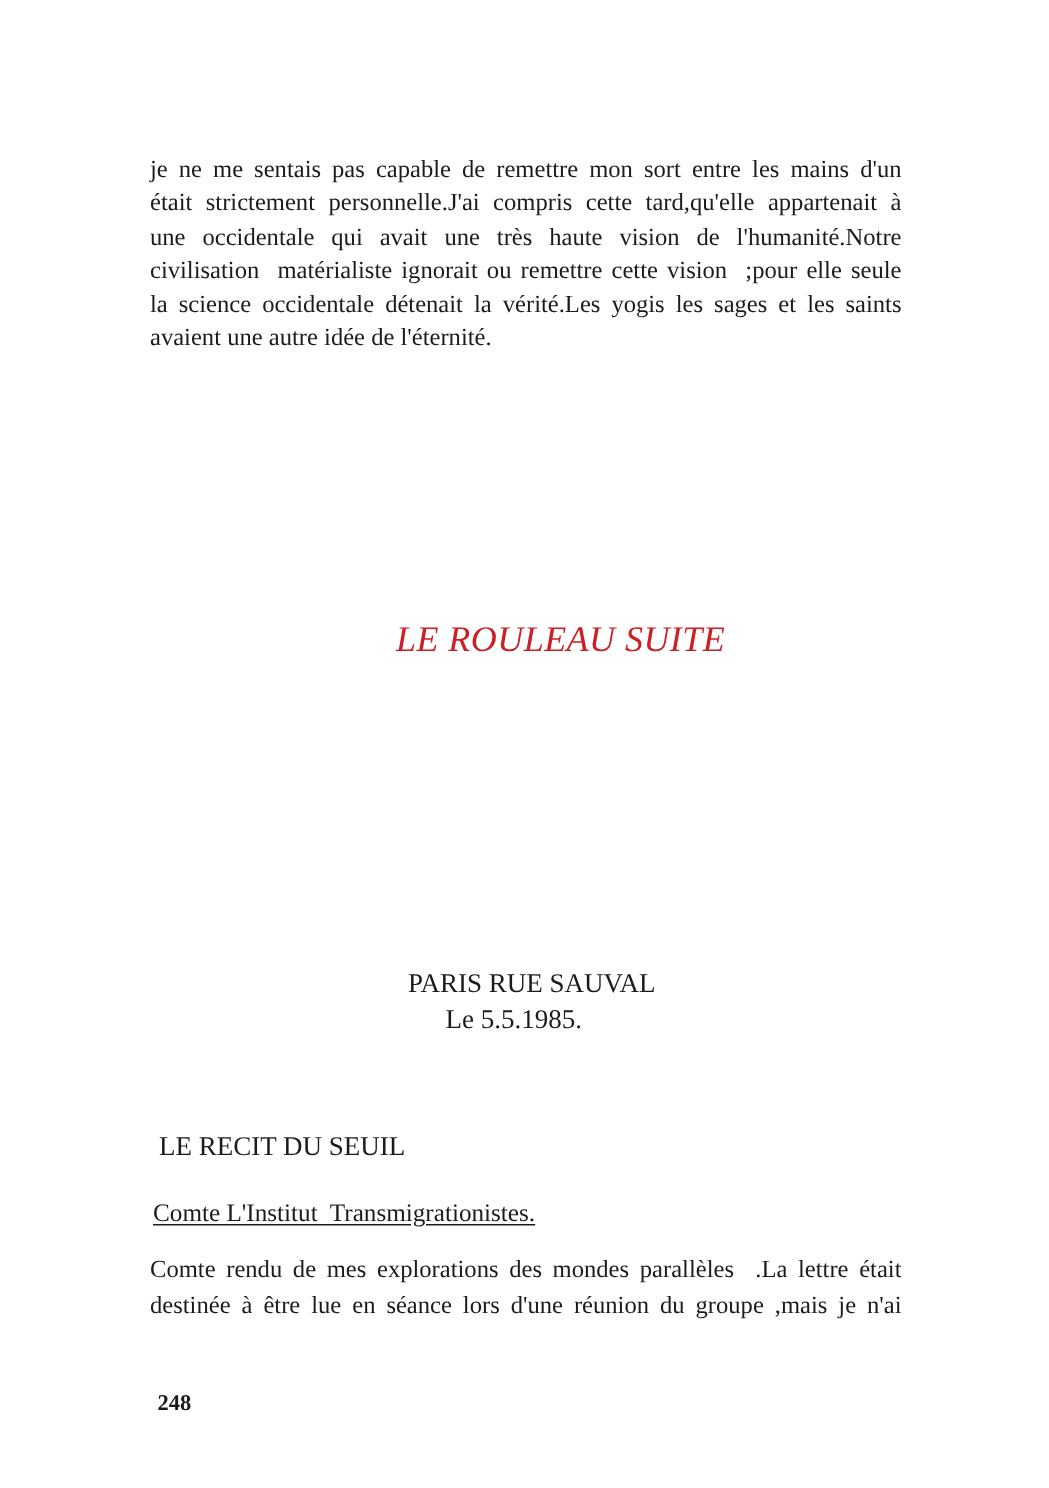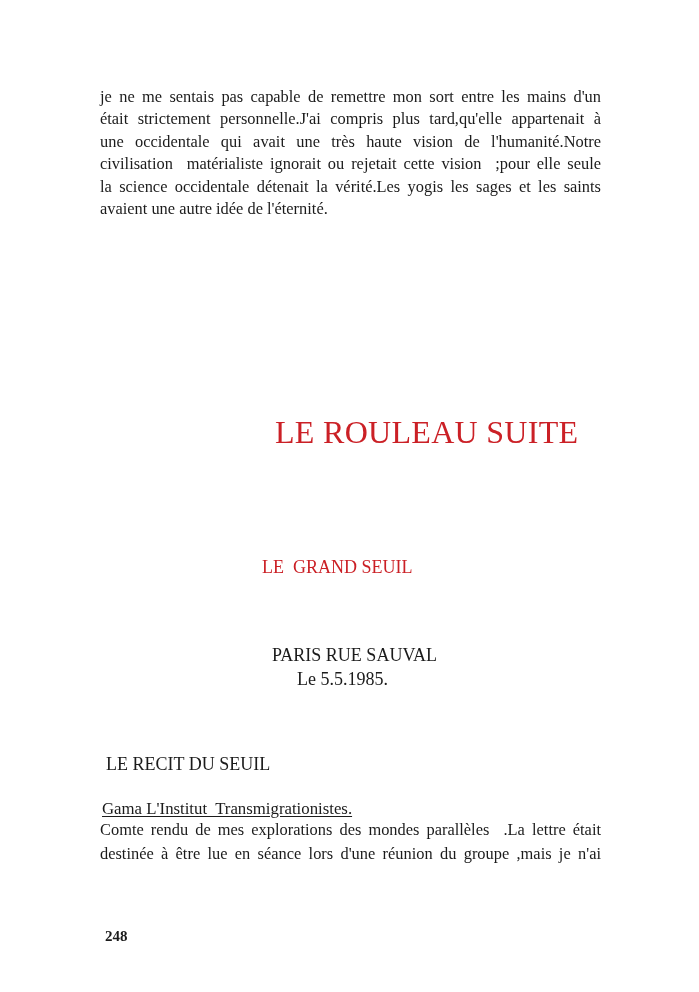--- a/index.html
+++ b/index.html
@@ -29,31 +29,33 @@
     text-align: justify;
     text-align-last: justify;
   }
   .para.last-left .tline:last-child {
     text-align-last: left;
   }
 
   .body-text {
     font-size: 16.4px;
     line-height: 22.4px;
+    margin-top: 16px;
   }
 
   #intro-paragraph   { left: 100px; top: 86px; }
   #closing-paragraph { left: 100px; top: 818px; line-height: 24.4px; }
 
   #main-title {
-    left: 275px; top: 414px;
-    font-size: 32px;
+    left: 264px; top: 414px;
+    font-size: 24px;
     color: var(--title-red, #cb2026);
     letter-spacing: 0.3px;
     white-space: pre;
+    font-style: italic;
   }
   #subtitle {
     left: 262px; top: 557px;
     font-size: 18px;
     color: var(--title-red, #cb2026);
     white-space: pre;
   }
   #place-line {
     left: 272px; top: 645px;
     font-size: 18px;
@@ -82,38 +84,37 @@
     font-weight: bold;
   }
 </style>
 </head>
 <body style="color: rgb(27, 27, 27); background: rgb(255, 255, 255);">
 
 <div class="page">
 
   <div id="intro-paragraph" class="abs para body-text last-left">
       <div class="tline">je ne me sentais pas capable de remettre mon sort entre les mains d'un</div>
-      <div class="tline">était strictement personnelle.J'ai compris plus tard,qu'elle appartenait à</div>
+      <div class="tline">était strictement personnelle.J'ai compris cette tard,qu'elle appartenait à</div>
       <div class="tline">une occidentale qui avait une très haute vision de l'humanité.Notre</div>
-      <div class="tline">civilisation  matérialiste ignorait ou rejetait cette vision  ;pour elle seule</div>
+      <div class="tline">civilisation  matérialiste ignorait ou remettre cette vision  ;pour elle seule</div>
       <div class="tline">la science occidentale détenait la vérité.Les yogis les sages et les saints</div>
       <div class="tline">avaient une autre idée de l'éternité.</div>
     </div>
 
   <div id="main-title" class="abs">LE ROULEAU SUITE</div>
 
-  <div id="subtitle" class="abs">LE  GRAND SEUIL</div>
 
   <div id="place-line" class="abs">PARIS RUE SAUVAL</div>
 
   <div id="date-line" class="abs">Le 5.5.1985.</div>
 
   <div id="section-heading" class="abs">LE RECIT DU SEUIL</div>
 
-  <div id="dedication-line" class="abs">Gama L'Institut  Transmigrationistes.</div>
+  <div id="dedication-line" class="abs">Comte L'Institut  Transmigrationistes.</div>
 
   <div id="closing-paragraph" class="abs para body-text">
       <div class="tline">Comte rendu de mes explorations des mondes parallèles  .La lettre était</div>
       <div class="tline">destinée à être lue en séance lors d'une réunion du groupe ,mais je n'ai</div>
     </div>
 
   <div id="page-number" class="abs">248</div>
 
 </div>
 

